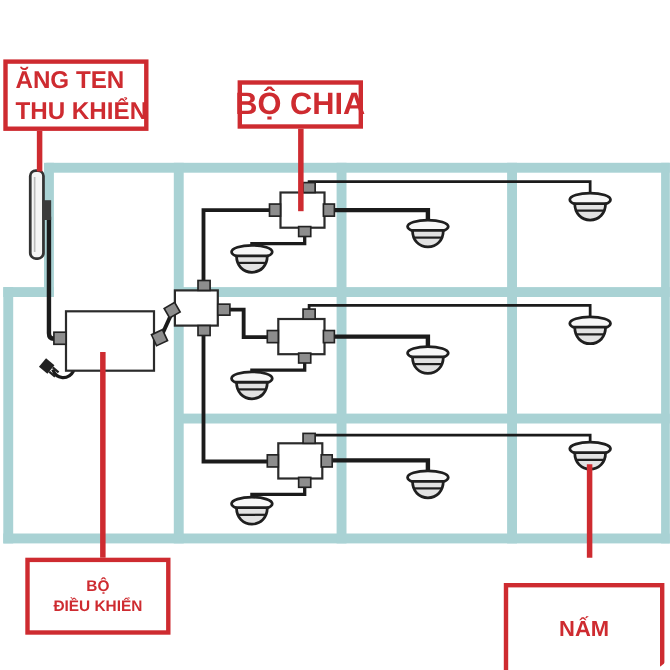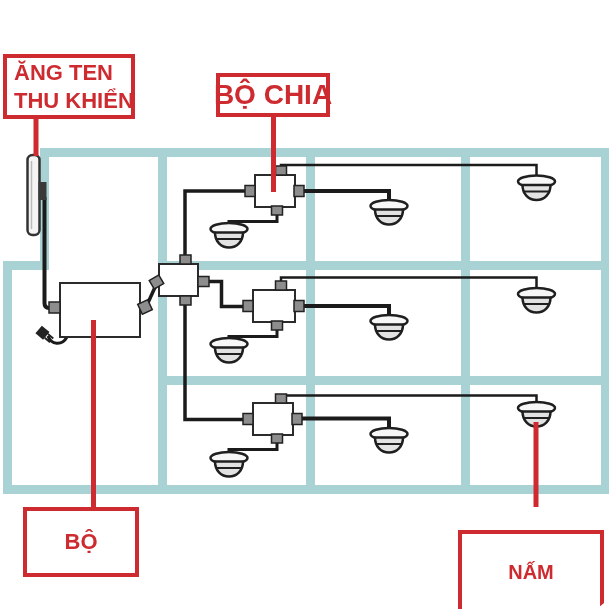--- a/index.html
+++ b/index.html
@@ -23,21 +23,21 @@
   .redline{stroke:var(--red);stroke-width:5;fill:none;}
   .label{
     position:absolute;box-sizing:border-box;background:#fff;
     border:4px solid var(--red);color:var(--red);
     font-weight:bold;display:flex;flex-direction:column;
     align-items:center;justify-content:center;line-height:1.27;
     white-space:nowrap;z-index:5;
   }
   #label-antenna{left:3px;top:54px;width:132px;height:65px;font-size:22px;align-items:flex-start;padding-left:7px;}
   #label-splitter{left:216px;top:73px;width:114px;height:44px;font-size:28px;}
-  #label-controller{left:23px;top:507px;width:116px;height:70px;font-size:22px;}
+  #label-controller{left:23px;top:507px;width:132px;height:70px;font-size:14px;}
   #label-dome{left:458px;top:506px;width:146px;height:86px;font-size:20px;margin-top:24px;}
 </style>
 </head>
 <body>
 
 <div id="stage">
 
   <svg width="609" height="609" viewBox="0 0 609 609">
     <defs>
       <g id="dome-shape">
@@ -159,19 +159,20 @@
     <span>ĂNG TEN</span>
     <span>THU KHIỂN</span>
   </div>
 
   <div class="label" id="label-splitter">
     <span>BỘ CHIA</span>
   </div>
 
   <div class="label" id="label-controller">
     <span>BỘ</span>
+    <span>ĐIỀU KHIỂN</span>
   </div>
 
   <div class="label" id="label-dome">
     <span>NẤM</span>
   </div>
 
 </div>
 
 </body></html>

